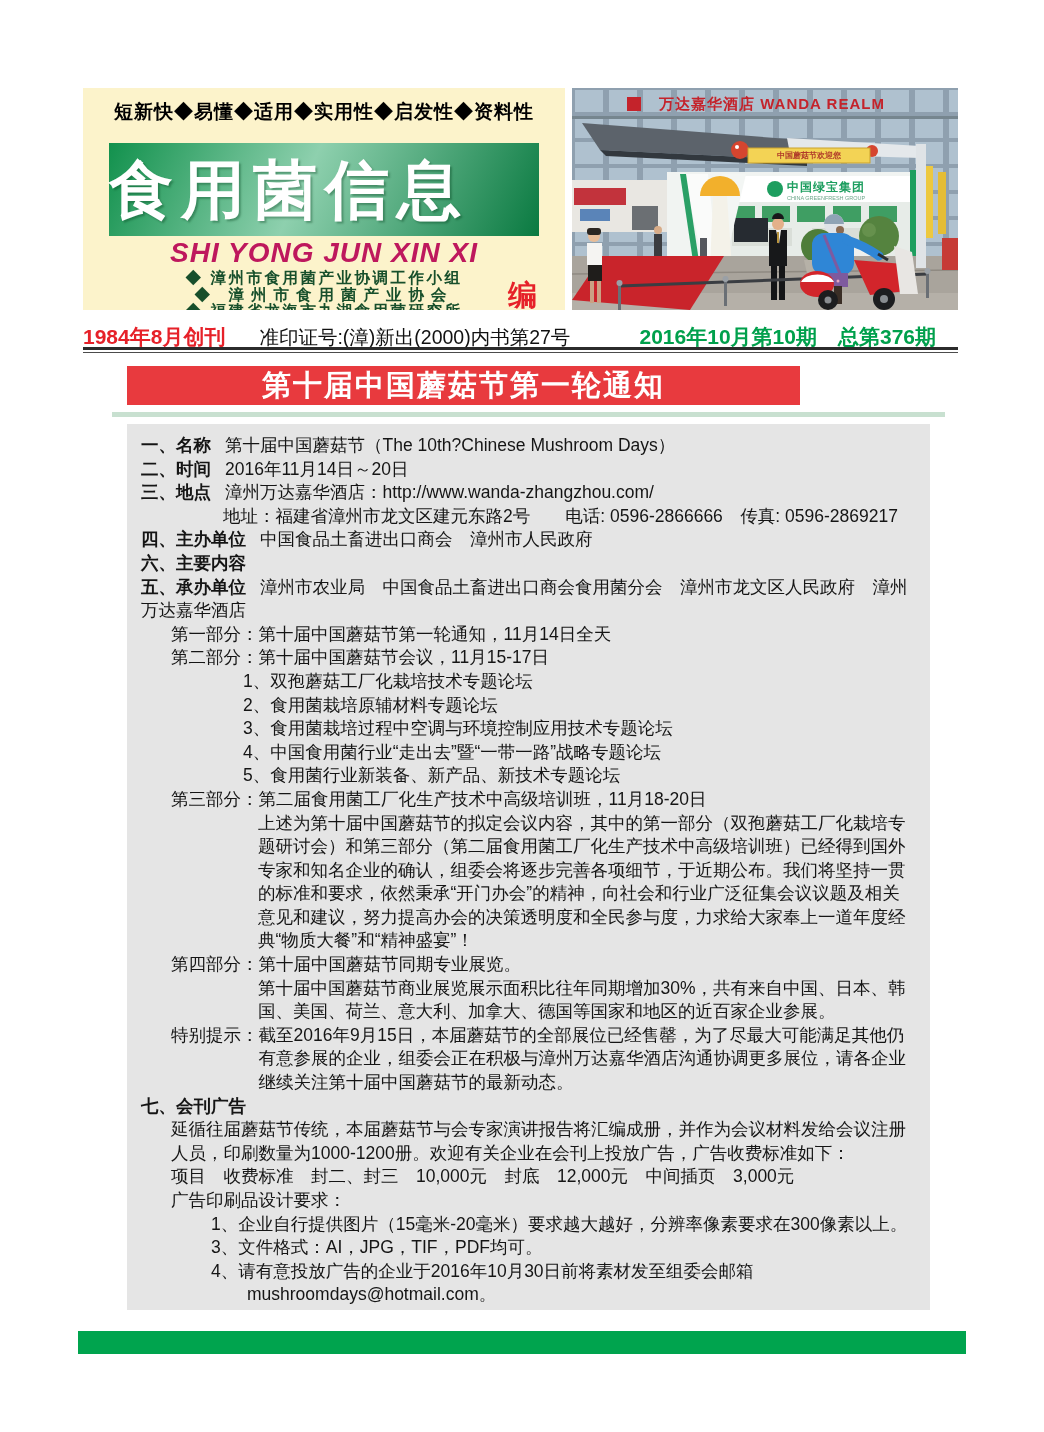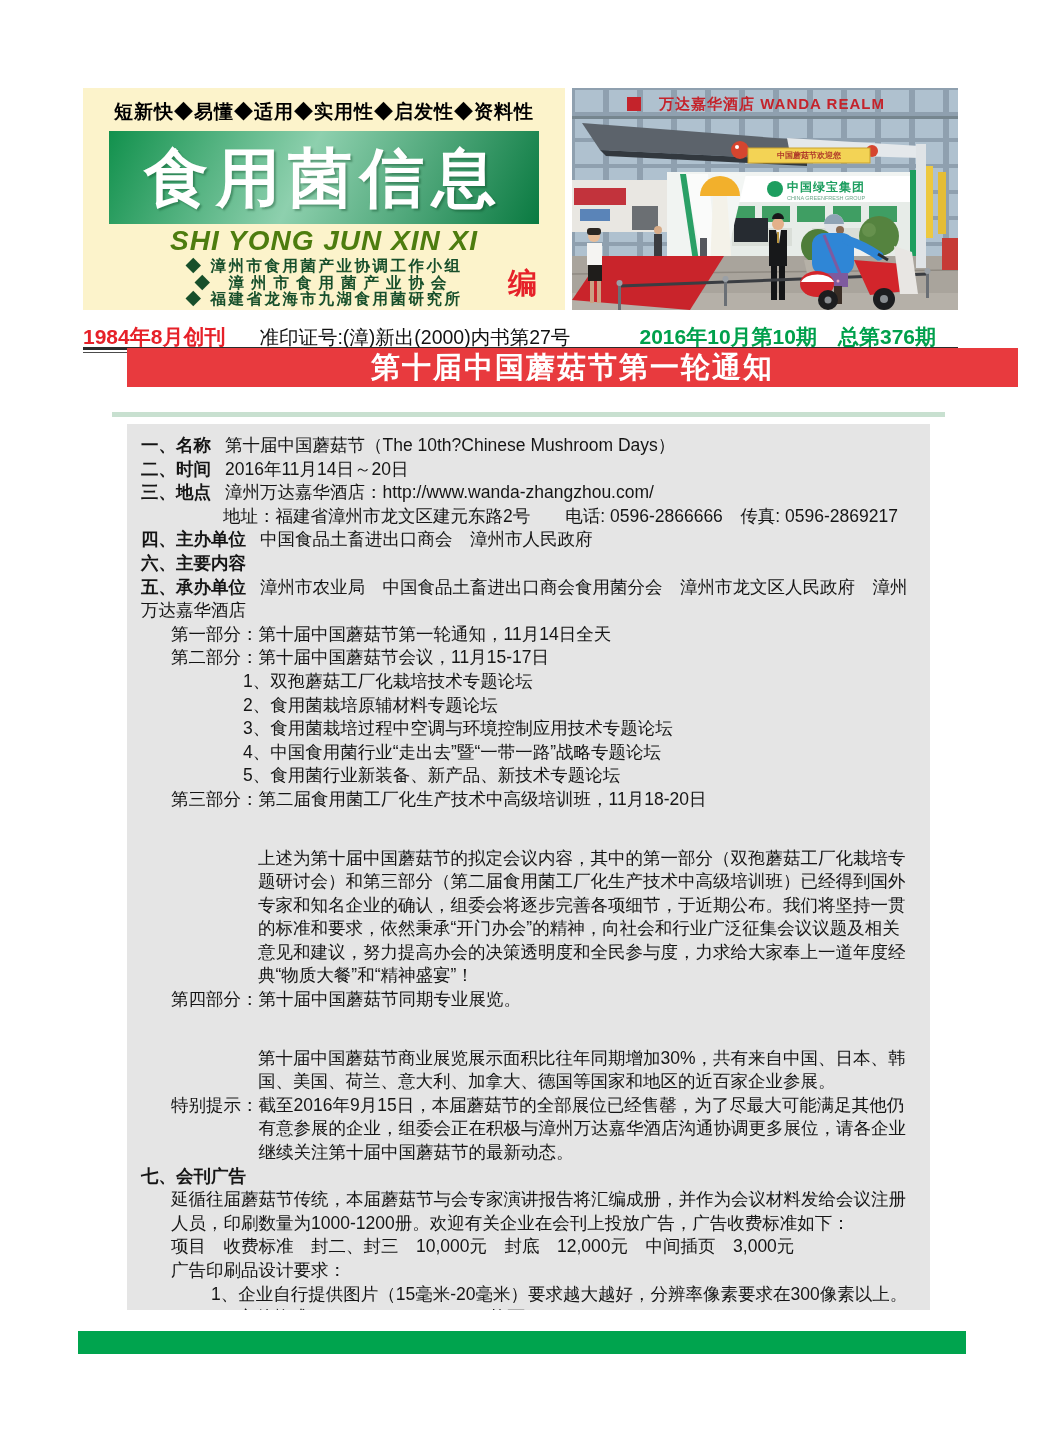--- a/index.html
+++ b/index.html
@@ -3,26 +3,26 @@
 <meta charset="utf-8">
 <style>
   html,body{margin:0;padding:0;background:#ffffff;}
   #page{position:relative;width:1044px;height:1432px;background:#ffffff;overflow:hidden;
         font-family:"Liberation Sans",sans-serif;}
 
   
   #mast-row{position:absolute;left:83px;top:88px;width:875px;height:222px;display:flex;}
   #masthead{position:relative;width:482px;height:222px;background:#fcf3cb;overflow:hidden;flex:none;}
   #slogan{margin-top:11px;text-align:center;color:#000000;font-weight:bold;font-size:19px;letter-spacing:1px;}
-  #title-box{margin:6px auto 0;width:430px;height:93px;
+  #title-box{margin:18px auto 0;width:430px;height:93px;
              background:linear-gradient(115deg,#12914d 0%,#8ed0ae 45%,#0a7a41 100%);
-             display:flex;align-items:center;justify-content:center;}
+             display:flex;align-items:center;justify-content:flex-start;}
   #title-cn{font-family:"DejaVu Serif",serif;font-weight:bold;font-size:64px;line-height:1;
             color:#ffffff;letter-spacing:8px;text-shadow:2px 2px 2px rgba(0,60,25,.35);white-space:nowrap;}
-  #pinyin{text-align:center;color:#4d7c0f;font-style:italic;font-weight:800;font-size:28px;
+  #pinyin{text-align:center;color:#be185d;font-style:italic;font-weight:800;font-size:28px;
           letter-spacing:1px;margin-top:1px;white-space:nowrap;}
   #editors{position:relative;width:430px;margin:1px auto 0;color:#174f2b;font-weight:bold;
            font-size:15.5px;line-height:16.5px;text-align:center;}
   .ed-line{white-space:nowrap;}
   .ed0,.ed2{letter-spacing:2.5px;}
   .ed1{letter-spacing:7px;}
   #editor-mark{position:absolute;right:2px;top:11px;color:#e62129;font-size:29px;font-weight:bold;line-height:1;}
 
   #photo-wrap{margin-left:7px;width:386px;height:222px;flex:none;overflow:hidden;background:#9aaab8;}
   #photo-wrap svg{display:block;}
@@ -30,37 +30,37 @@
 
   
   #issue-bar{position:absolute;left:83px;top:322px;width:875px;height:30px;display:flex;align-items:center;}
   #founded{color:#e62129;font-weight:bold;font-size:21px;flex:none;}
   #license{margin-left:34px;color:#111111;font-size:19.5px;flex:none;}
   #issue-no{margin-left:auto;padding-right:22px;color:#00a04c;font-weight:bold;font-size:21px;}
   #rule{position:absolute;left:83px;top:347px;width:875px;height:6px;box-sizing:border-box;
         border-top:3px solid #2b2b2b;border-bottom:1px solid #4c4c4c;}
 
   
-  #banner{position:absolute;left:127px;top:348px;width:891px;height:39px;background:#e83a3e;
+  #banner{position:absolute;left:127px;top:366px;width:673px;height:39px;background:#e83a3e;
           display:flex;align-items:center;justify-content:center;color:#ffffff;font-weight:bold;
           font-size:29px;letter-spacing:2px;}
   #green-rule{position:absolute;left:112px;top:412px;width:833px;height:5px;background:#c8e0d0;}
 
   
   #pbody{position:absolute;left:127px;top:424px;width:803px;height:886px;background:#e5e5e5;
          box-sizing:border-box;padding:10px 14px 0 14px;overflow:hidden;
          color:#151515;font-size:17.5px;line-height:23.6px;}
   .blk{position:relative;}
   .kv .lbl{font-weight:bold;margin-right:14px;}
   .cont{margin-left:82px;}
   .head .lbl{font-weight:bold;}
   .part{display:flex;margin-left:30px;}
   .part .lbl{flex:none;white-space:pre;font-family:Liberation Serif, serif;}
   .part .val{flex:1;}
-  .part2{margin-left:117px;margin-top:35px;}
+  .part2{margin-left:117px;}
   .sub{margin-left:102px;padding-left:36px;text-indent:-36px;}
   .sub2{margin-left:70px;padding-left:36px;text-indent:-36px;}
   .body1{margin-left:30px;}
 
   
   #footer-bar{position:absolute;left:78px;top:1331px;width:888px;height:23px;background:#00a44e;}
 </style>
 </head>
 <body>
 

